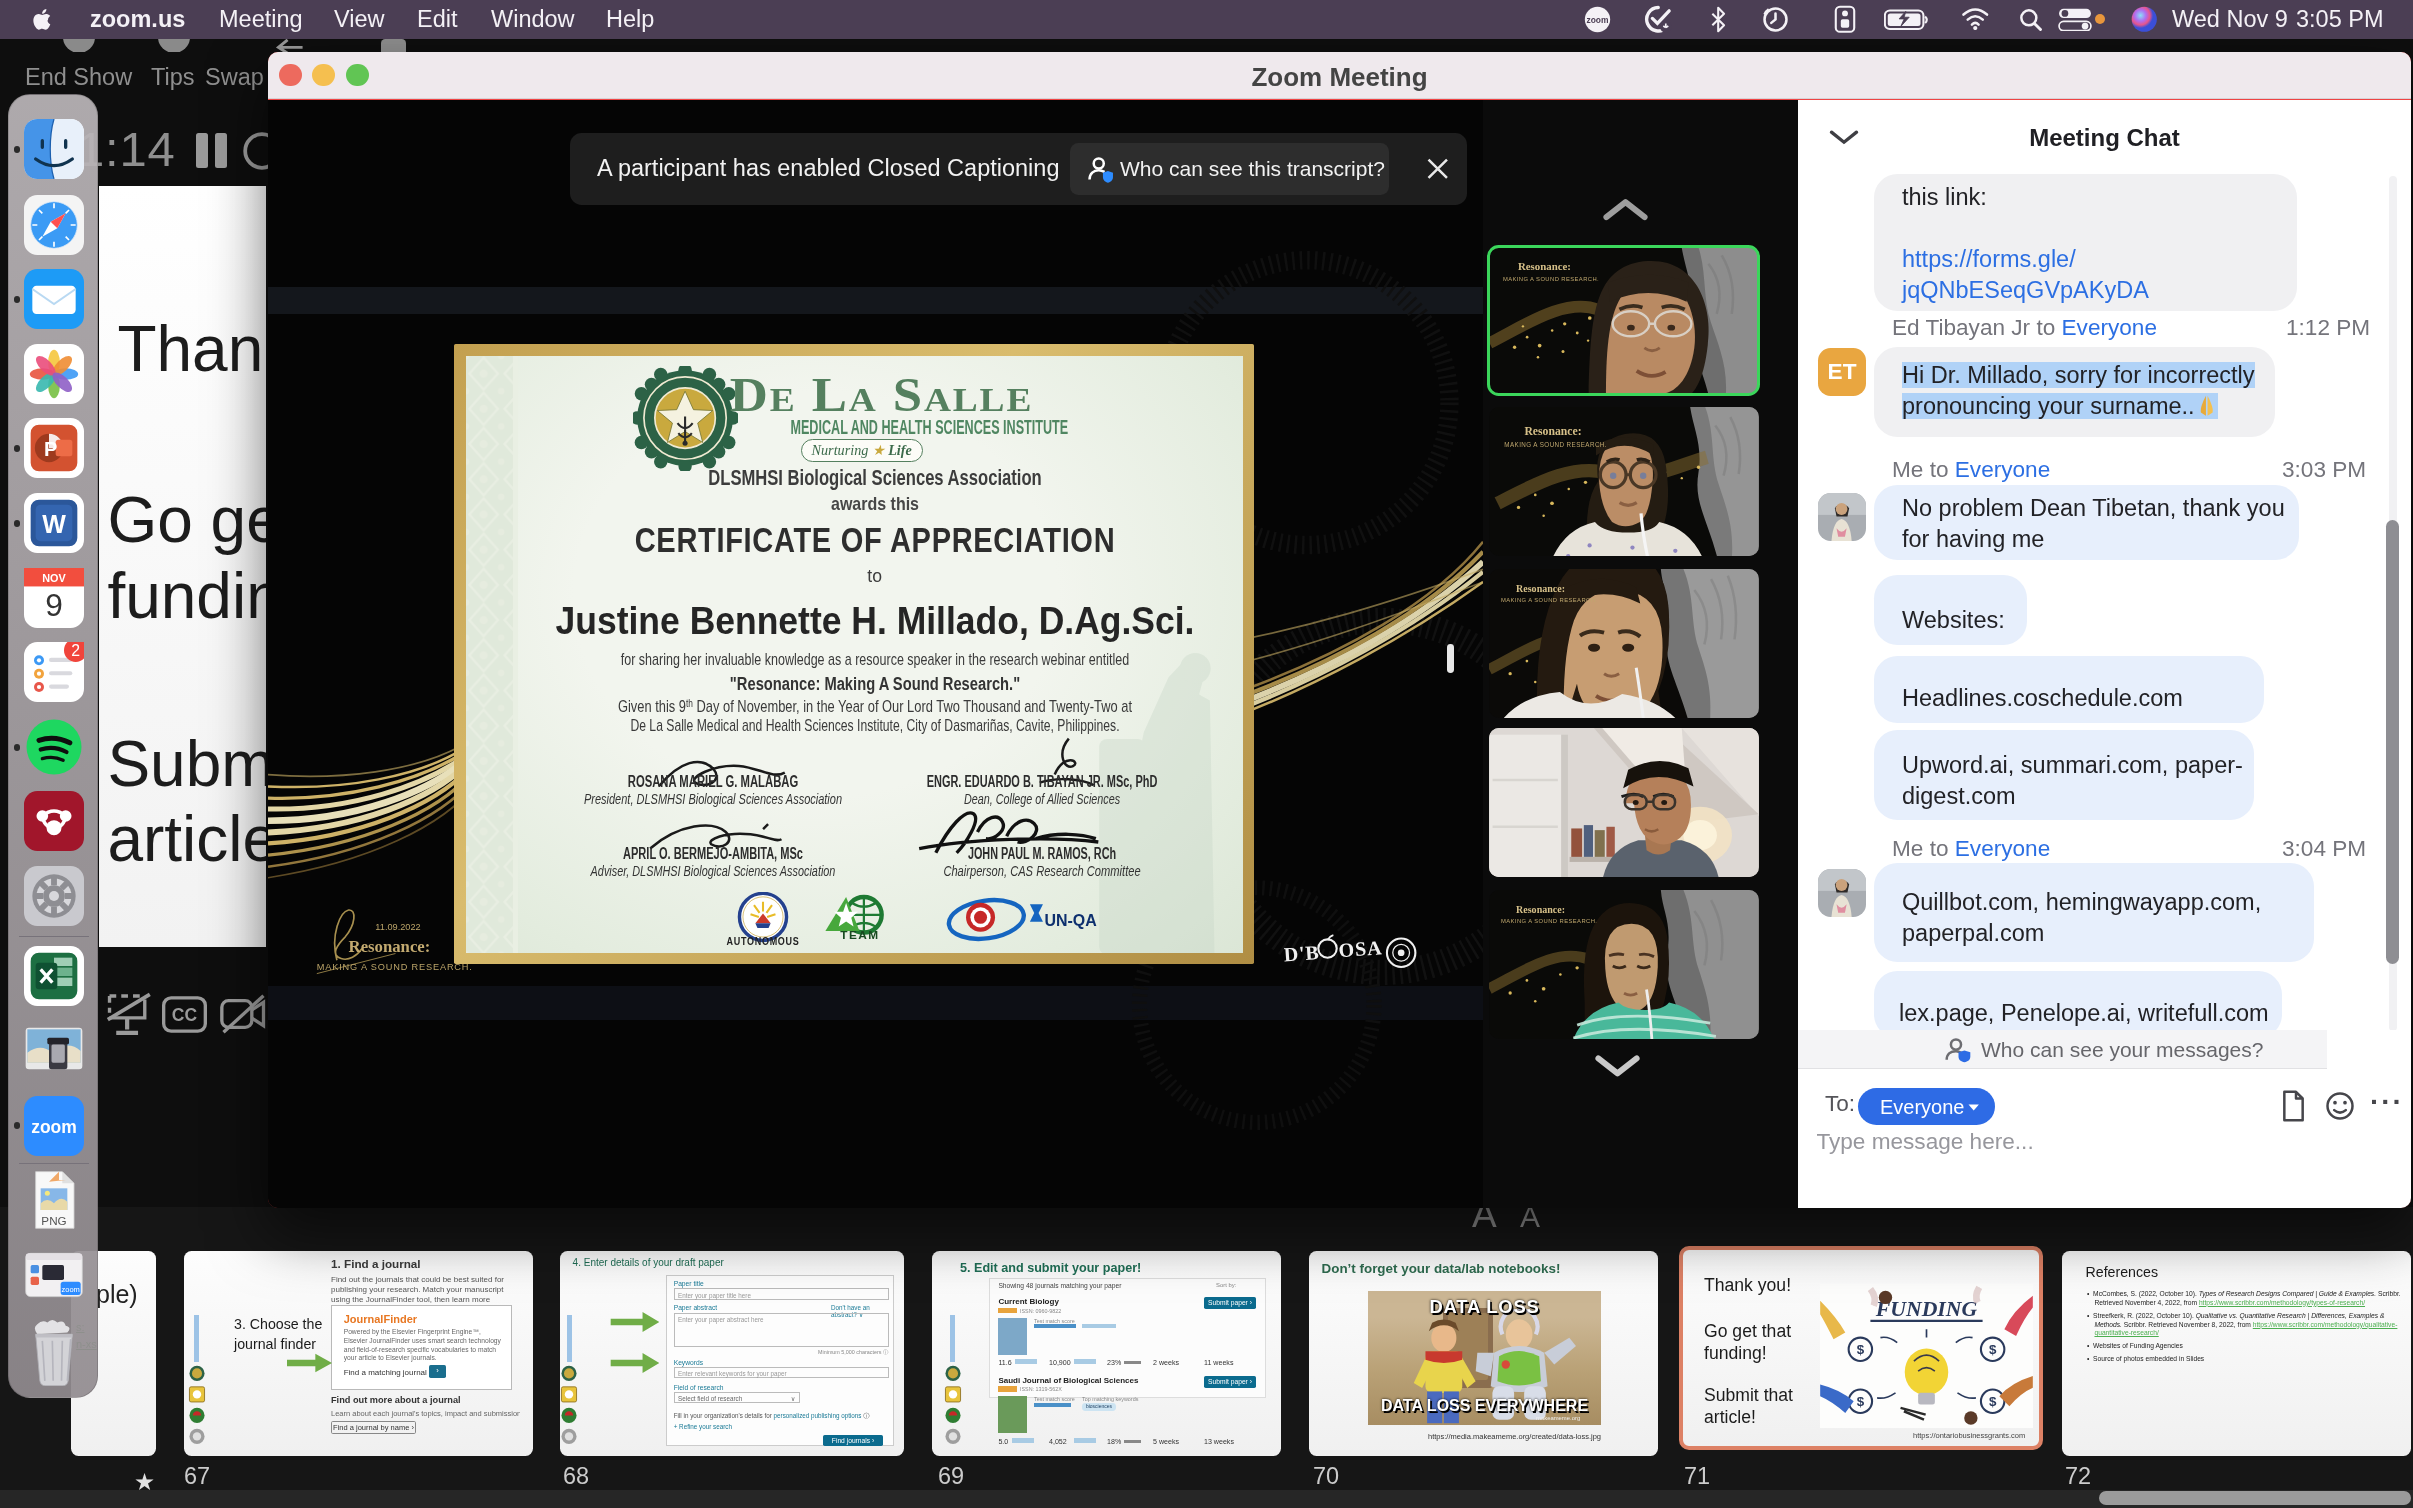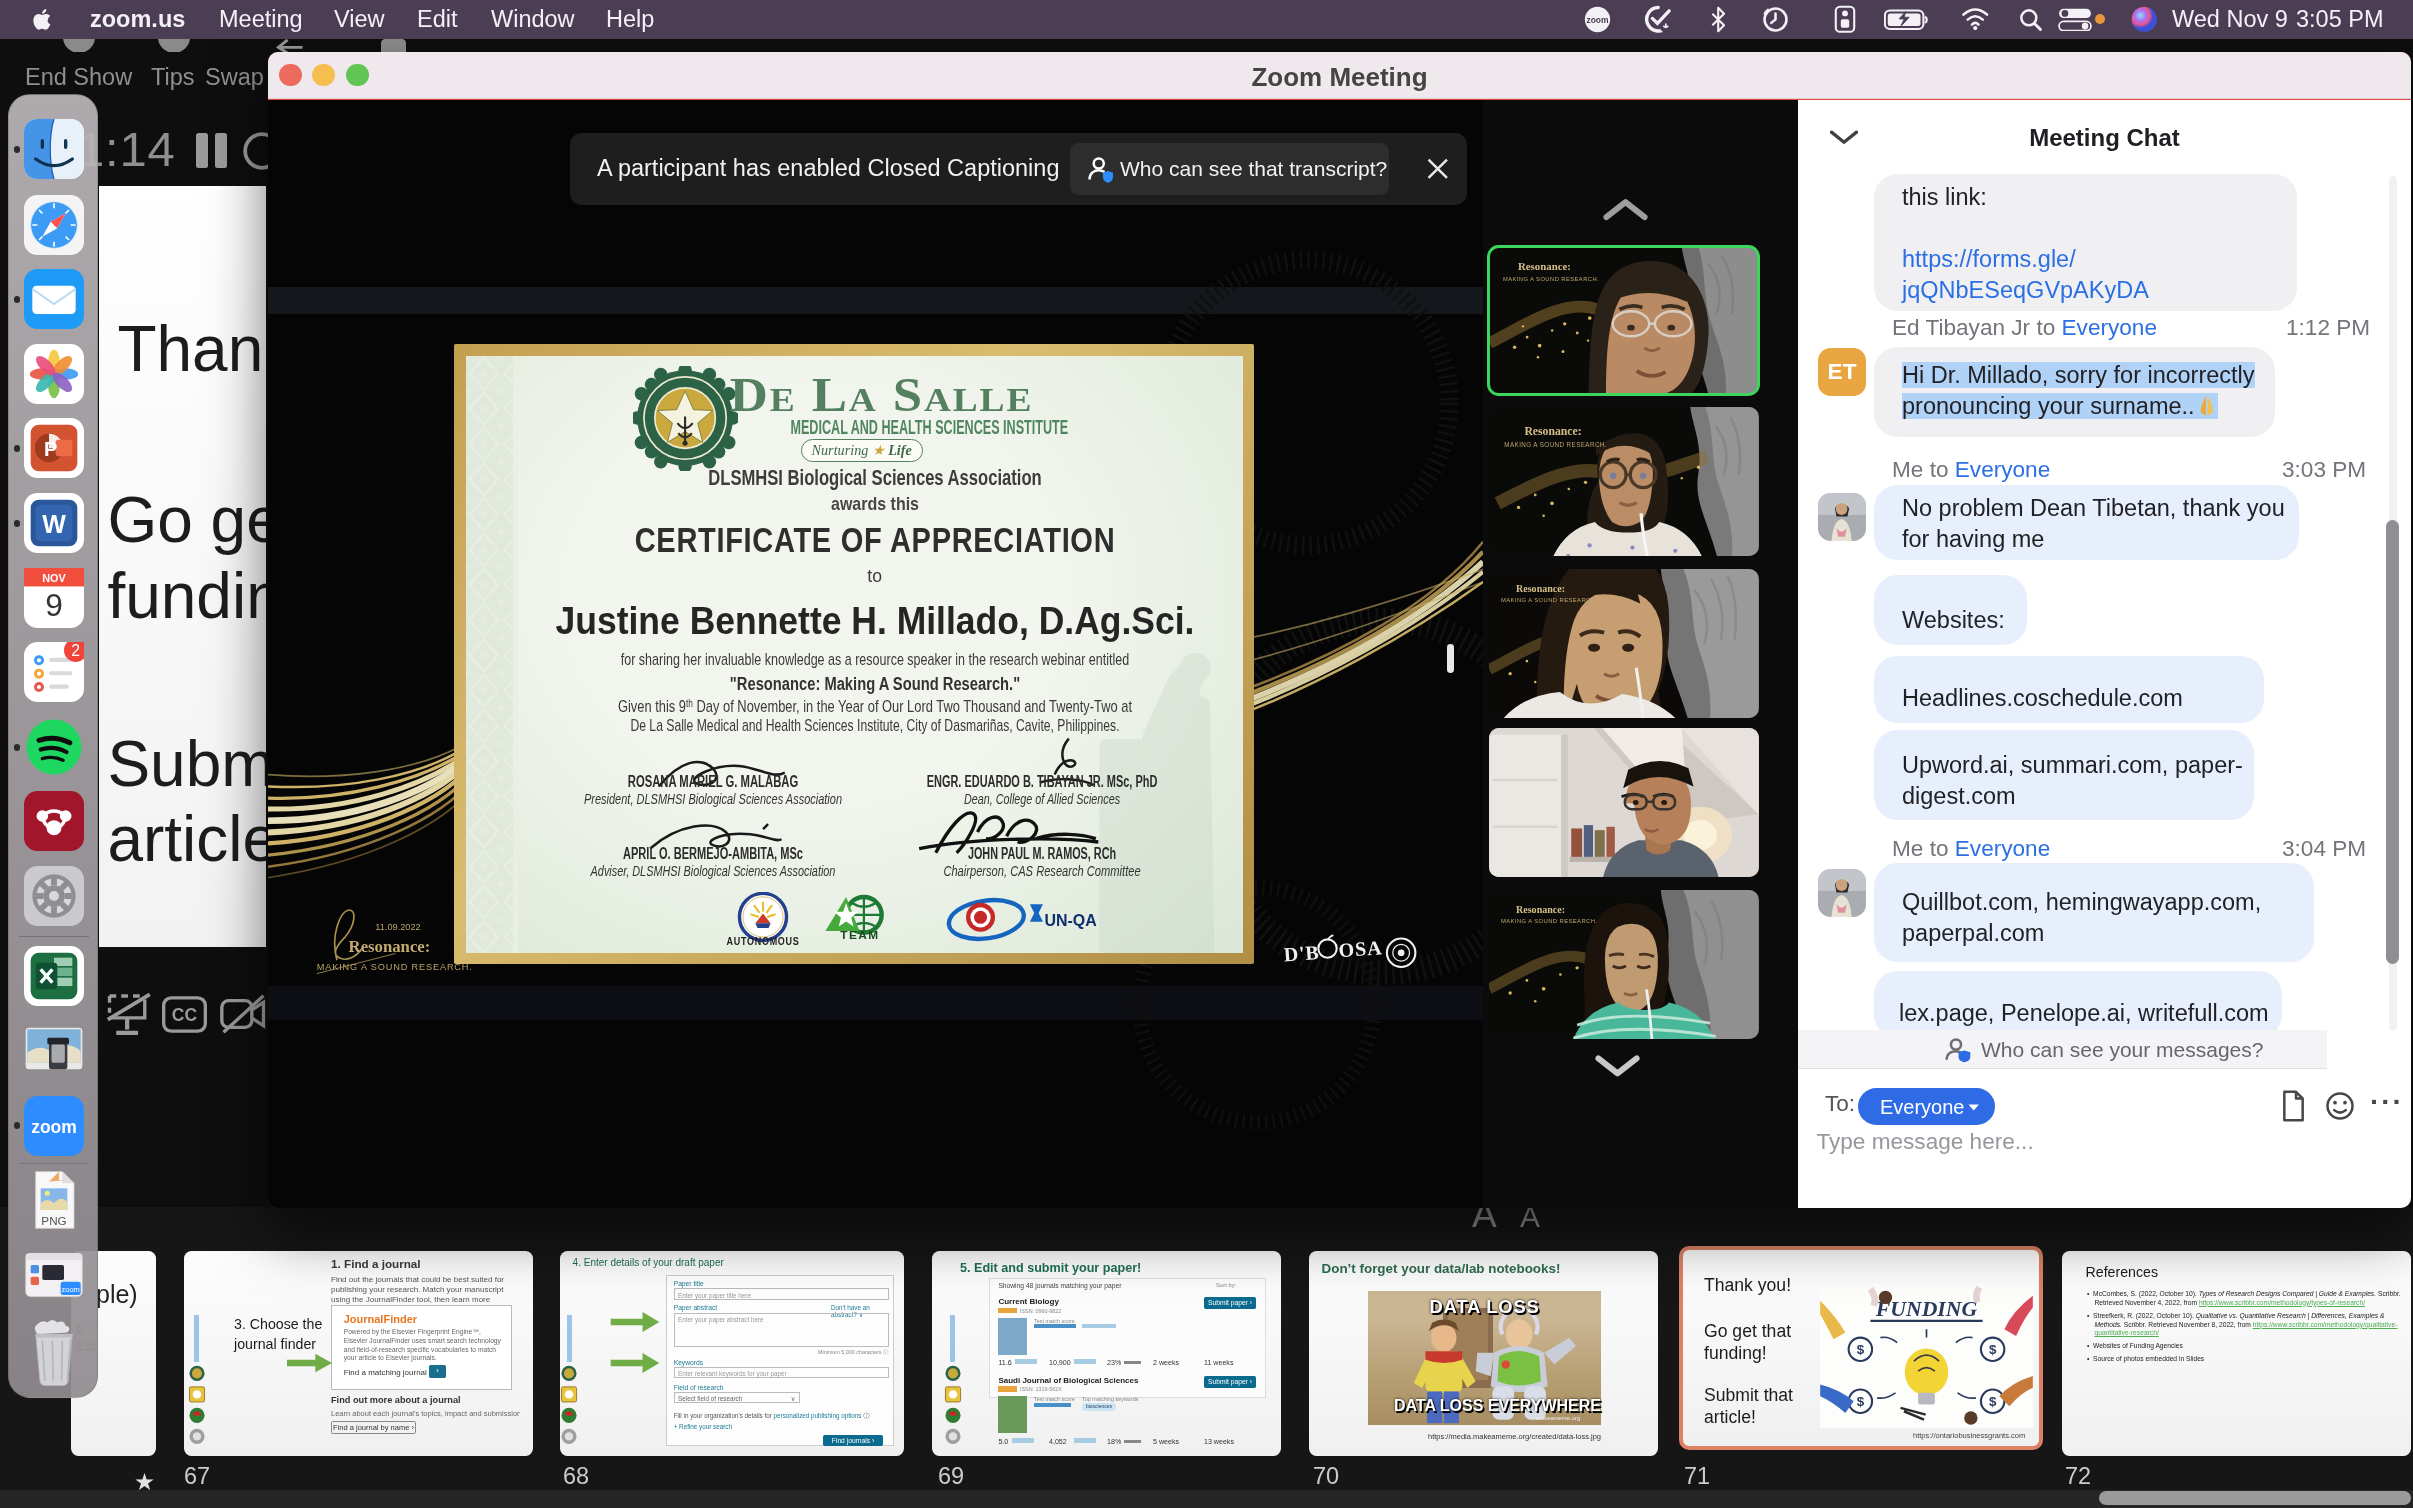--- a/index.html
+++ b/index.html
@@ -324,21 +324,21 @@
         <path d="M40 30 a22 22 0 1 1 40 0" fill="none" stroke="#d8d8e8" stroke-width="5"></path>
         <path d="M30 52 q30 -16 60 0 l4 40 q-34 14 -68 0z" fill="#c8cdd8"></path>
         <path d="M36 56 q24 -12 48 0 l2 30 q-26 10 -52 0z" fill="#7ac143"></path>
         <circle cx="44" cy="66" r="5" fill="#d84a3a"></circle>
         <rect x="28" y="92" width="26" height="40" rx="8" fill="#d8dde8"></rect>
         <rect x="66" y="92" width="26" height="40" rx="8" fill="#d8dde8"></rect>
         <path d="M90 52 l30 -18 l8 10 l-26 22z" fill="#c8cdd8"></path>
         <path d="M10 52 l20 0 l-4 28 l-18 -6z" fill="#c8cdd8"></path>
       </svg>
       <div class="abs" style="left:0;top:5px;width:233px;text-align:center;font-size:18.4px;font-weight:bold;color:#fff;text-shadow:0 0 2.5px #000,1.7px 1.7px 0 #000;font-family:'Liberation Sans';letter-spacing:0.8px">DATA LOSS</div>
-      <div class="abs" style="left:0;top:106px;width:233px;text-align:right;font-size:16px;font-weight:bold;color:#fff;text-shadow:0 0 2.5px #000,1.7px 1.7px 0 #000;letter-spacing:0px">DATA LOSS EVERYWHERE</div>
+      <div class="abs" style="left:0;top:106px;width:233px;text-align:center;font-size:16px;font-weight:bold;color:#fff;text-shadow:0 0 2.5px #000,1.7px 1.7px 0 #000;letter-spacing:0px">DATA LOSS EVERYWHERE</div>
       <div class="abs" style="left:168px;top:124px;font-size:5.9px;color:#f0f0f0">makeameme.org</div>
     </div>
     <div class="abs" style="left:119px;top:181px;font-size:7.5px;color:#333">https://media.makeameme.org/created/data-loss.jpg</div>
   </div>
   <div class="fslide" id="fs71" style="left:1679px;top:39px;width:364px;height:204px;border:4.2px solid #dd8165;border-radius:10px">
     <div class="abs" style="left:21px;top:25px;font-size:17.6px;color:#1c1c1c">Thank you!</div>
     <div class="abs" style="left:21px;top:70px;width:117px;font-size:17.6px;color:#1c1c1c;line-height:22px">Go get that funding!</div>
     <div class="abs" style="left:21px;top:134px;width:117px;font-size:17.6px;color:#1c1c1c;line-height:22px">Submit that article!</div>
     <div class="abs" style="left:137px;top:34px;width:213px;height:144px;background:#fdfdfc">
       <svg width="213" height="144" viewBox="0 0 254 172">
@@ -754,21 +754,21 @@
     </div>
 
     <div class="abs" style="left:302px;top:33px;width:897px;height:72px;background:#1e1e1e;border-radius:11.7px">
       <div class="abs" style="left:27px;top:22px;font-size:23.5px;color:#f2f2f2">A participant has enabled Closed Captioning</div>
       <div class="abs" style="left:500px;top:10px;width:319px;height:52px;background:#2d2d2d;border-radius:8.4px">
         <svg class="abs" style="left:17px;top:12.6px" width="28.5" height="28.5" viewBox="0 0 34 34">
           <circle cx="14" cy="9" r="6" stroke="#fff" stroke-width="3" fill="none"></circle>
           <path d="M3 28 c0 -7 5 -11 11 -11 c3 0 5 1 7 2" stroke="#fff" stroke-width="3" fill="none"></path>
           <path d="M25 18 l6 2 v5 c0 4 -3 6 -6 7 c-3 -1 -6 -3 -6 -7 v-5 z" fill="#2d8cff"></path>
         </svg>
-        <div class="abs" style="left:50px;top:14.2px;font-size:21px;color:#f2f2f2;white-space:nowrap">Who can see that transcript?</div>
+        <div class="abs" style="left:50px;top:14.2px;font-size:21px;color:#f2f2f2;white-space:nowrap">Who can see this transcript?</div>
       </div>
       <svg class="abs" style="left:856px;top:24px" width="23.5" height="23.5" viewBox="0 0 28 28">
             <path d="M3 3 L25 25 M25 3 L3 25" stroke="#e8e8e8" stroke-width="3"></path>
           </svg>
     </div>
 
     <div id="vstrip">
       <svg class="abs" style="left:1335px;top:97px" width="45" height="23.5" viewBox="0 0 54 28">
             <path d="M4 24 L27 6 L50 24" stroke="#9e9e9e" stroke-width="7" fill="none" stroke-linecap="round" stroke-linejoin="round"></path>
           </svg>

